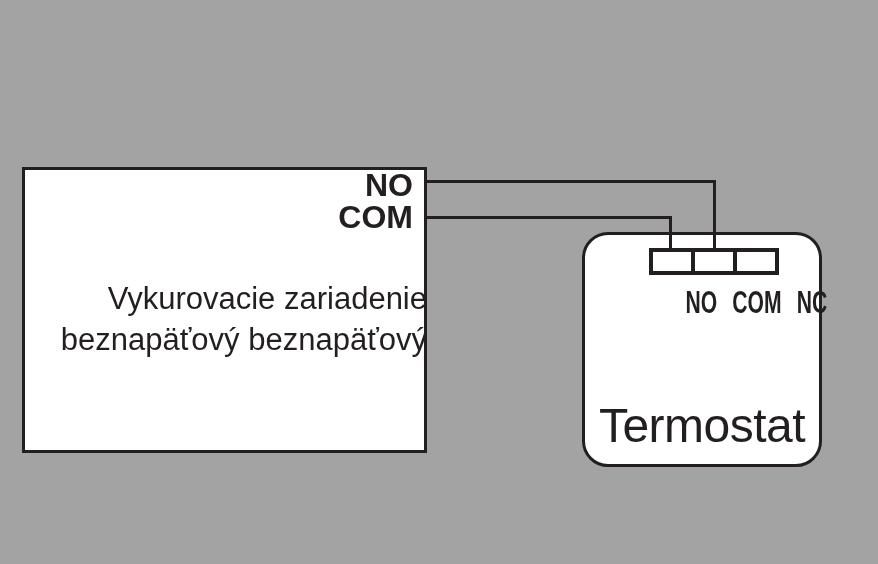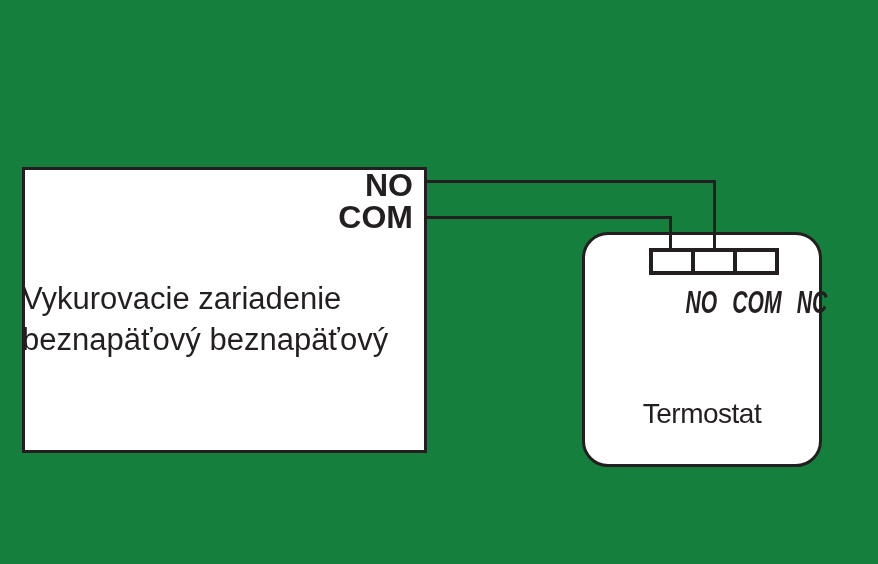--- a/index.html
+++ b/index.html
@@ -5,21 +5,21 @@
   html, body {
     margin: 0;
     padding: 0;
     background: #ffffff;
     font-family: "Liberation Sans", sans-serif;
   }
   .canvas {
     position: relative;
     width: 878px;
     height: 564px;
-    background: #15803d;
+    background: #a3a3a3;
     overflow: hidden;
     color: #231f20;
   }
   
   .heater-box {
     position: absolute;
     left: 22px;
     top: 167px;
     width: 405px;
     height: 286px;
@@ -38,21 +38,21 @@
     font-weight: bold;
     line-height: 32px;
     letter-spacing: 0px;
     z-index: 2;
   }
   .heater-desc {
     position: absolute;
     left: 22px;
     top: 278px;
     width: 405px;
-    text-align: left;
+    text-align: right;
     font-size: 31px;
     line-height: 41px;
     font-weight: normal;
     z-index: 2;
   }
   
   .wire {
     position: absolute;
     background: #231f20;
     z-index: 2;
@@ -90,37 +90,36 @@
   }
   .terminal-cell + .terminal-cell { margin-left: -4px; }
   .terminal-labels {
     position: absolute;
     left: 649px;
     top: 284px;
     width: 130px;
     text-align: right;
     white-space: nowrap;
     z-index: 3;
-    font-style: italic;
   }
   .terminal-labels .condense {
     display: inline-block;
     transform: scaleX(0.66);
     transform-origin: 50% 0;
     font-size: 32px;
     font-weight: bold;
   }
   .terminal-labels .condense span + span { margin-left: 14px; }
   .thermostat-name {
     position: absolute;
     left: 582px;
     top: 398px;
     width: 240px;
     text-align: center;
-    font-size: 28px;
+    font-size: 48px;
     letter-spacing: -0.5px;
     z-index: 2;
   }
 </style>
 </head>
 <body>
 
 <div class="canvas">
 
   <div class="heater-box"></div>

